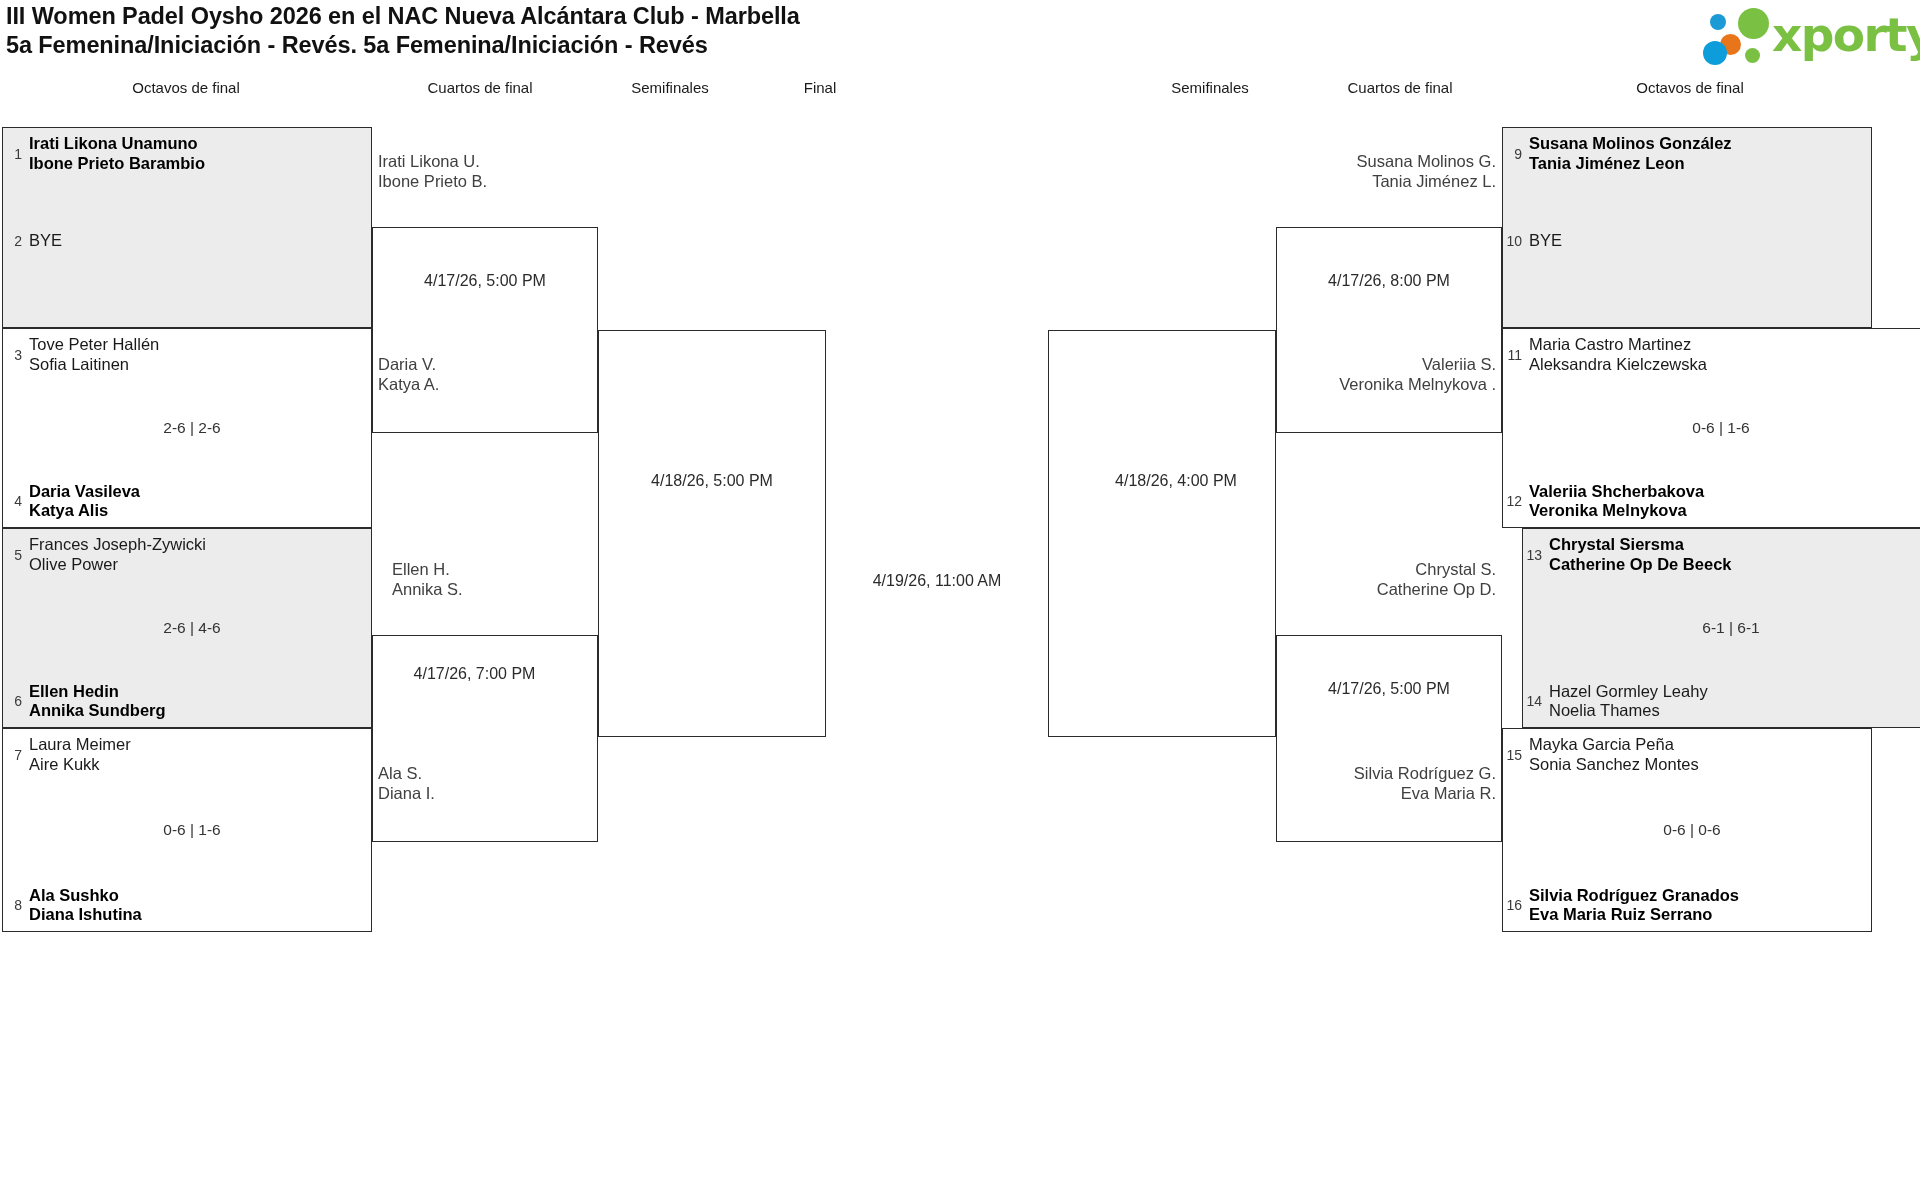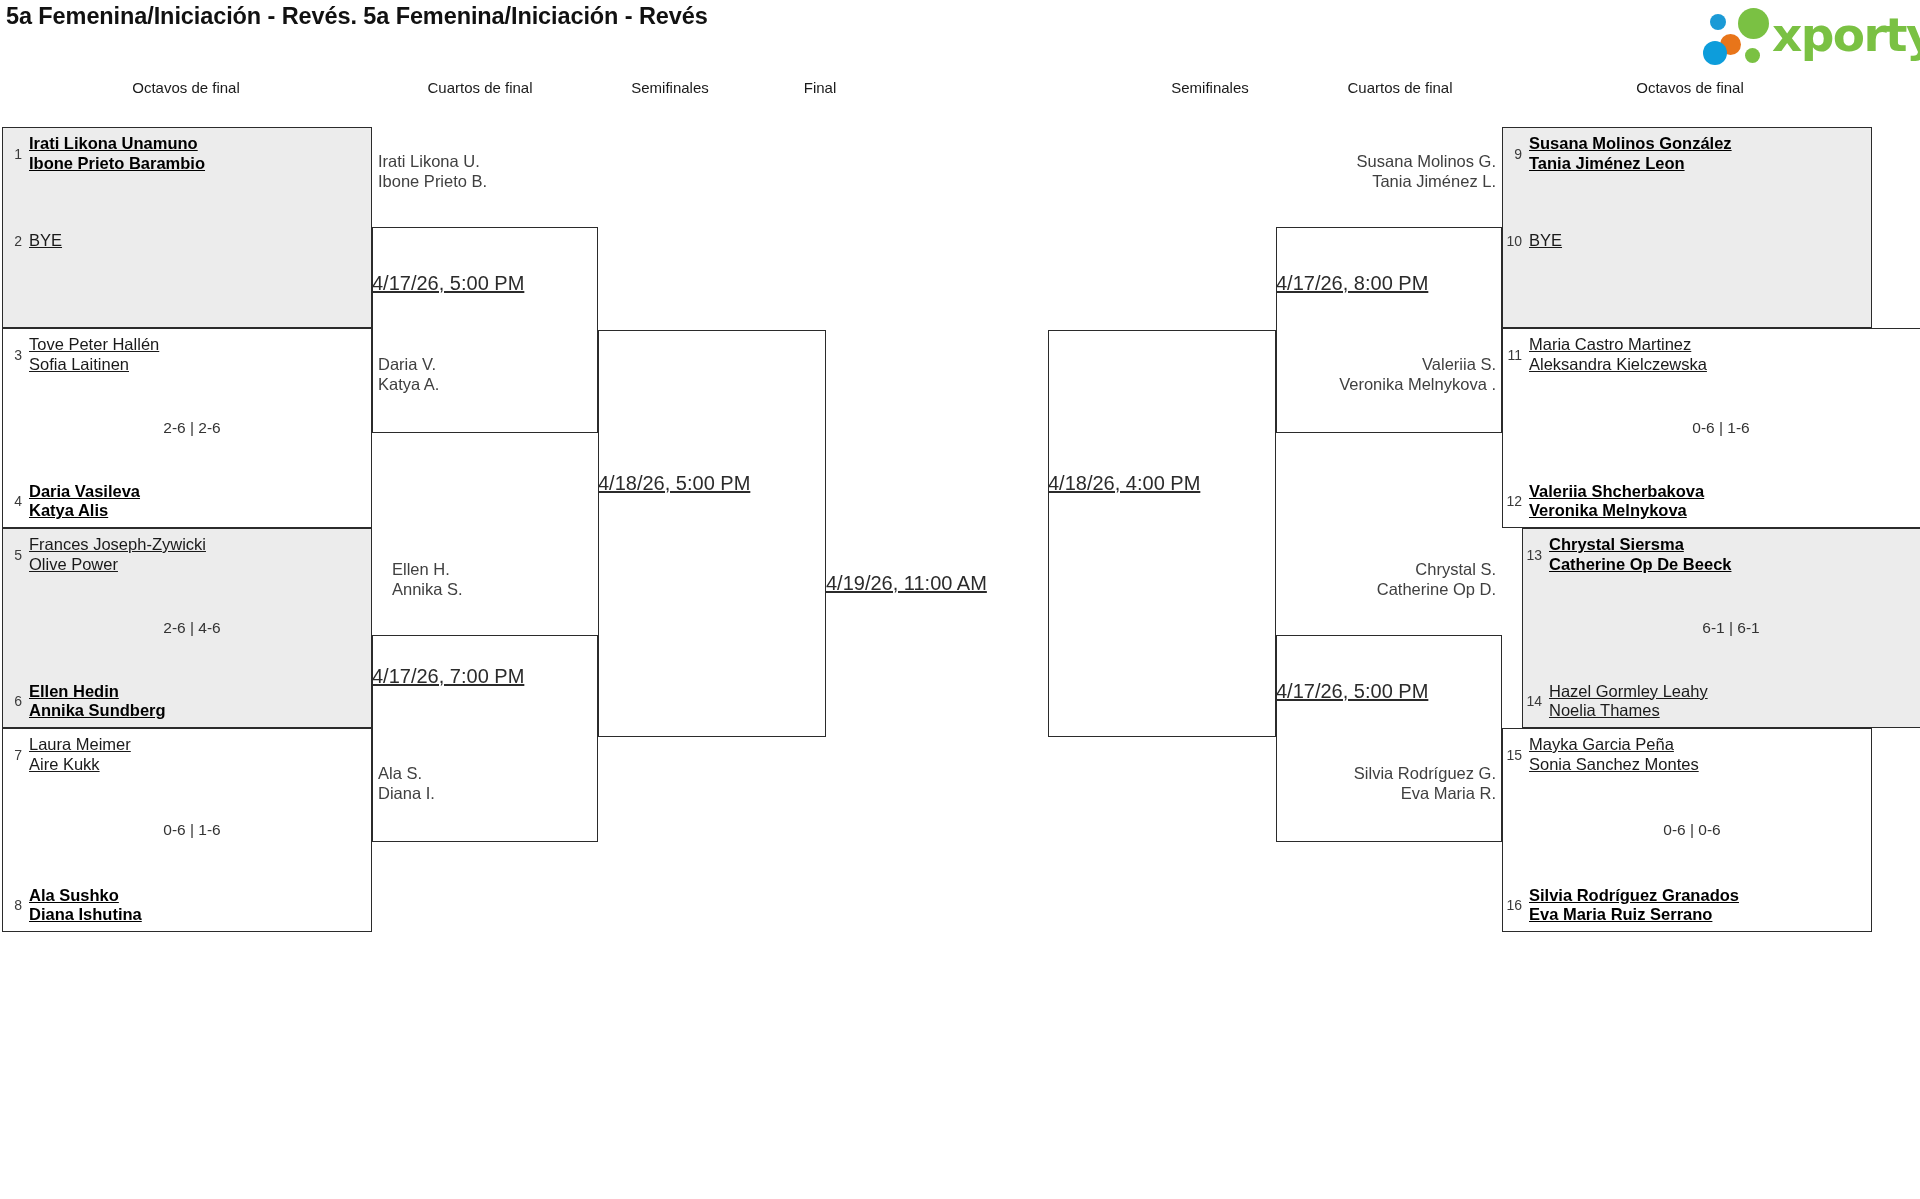--- a/index.html
+++ b/index.html
@@ -90,21 +90,20 @@
     min-width: 26px;
     text-align: right;
     padding-right: 7px;
     line-height: 1;
   }
   .names {
     font-size: 16.5px;
     line-height: 1.19;
     color: #1a1a1a;
     white-space: nowrap;
-    text-decoration: underline;
   }
   .names.win { font-weight: 700; color: #000000; }
   .names .n2 { display: block; }
 
   .score {
     position: absolute;
     left: 0; width: 100%;
     top: 50%;
     transform: translateY(-50%);
     text-align: center;
@@ -120,38 +119,39 @@
     font-size: 16.5px;
     line-height: 1.2;
     color: #404040;
     white-space: nowrap;
   }
   .adv-label .n2 { display: block; }
   .adv-label.align-right { text-align: right; }
 
   .datetime {
     position: absolute;
-    font-size: 20px;
+    font-size: 16px;
     color: #2b2b2b;
     white-space: nowrap;
-    text-decoration: underline;
+    text-align: center;
   }
 
   
   .frame {
     position: absolute;
     border: 1.4px solid #2b2b2b;
     background: transparent;
   }
 </style>
 </head>
 <body>
 
 <div id="header">
   <div id="title-block">
+    <span id="title-line1">III Women Padel Oysho 2026 en el NAC Nueva Alcántara Club - Marbella</span>
     <span id="title-line2">5a Femenina/Iniciación - Revés. 5a Femenina/Iniciación - Revés</span>
   </div>
 
   <div id="logo">
     <div id="logo-marks">
       <span class="dot" id="dot-blue-small"></span>
       <span class="dot" id="dot-orange"></span>
       <span class="dot" id="dot-blue-large"></span>
       <span class="dot" id="dot-green-large"></span>
       <span class="dot" id="dot-green-small"></span>

